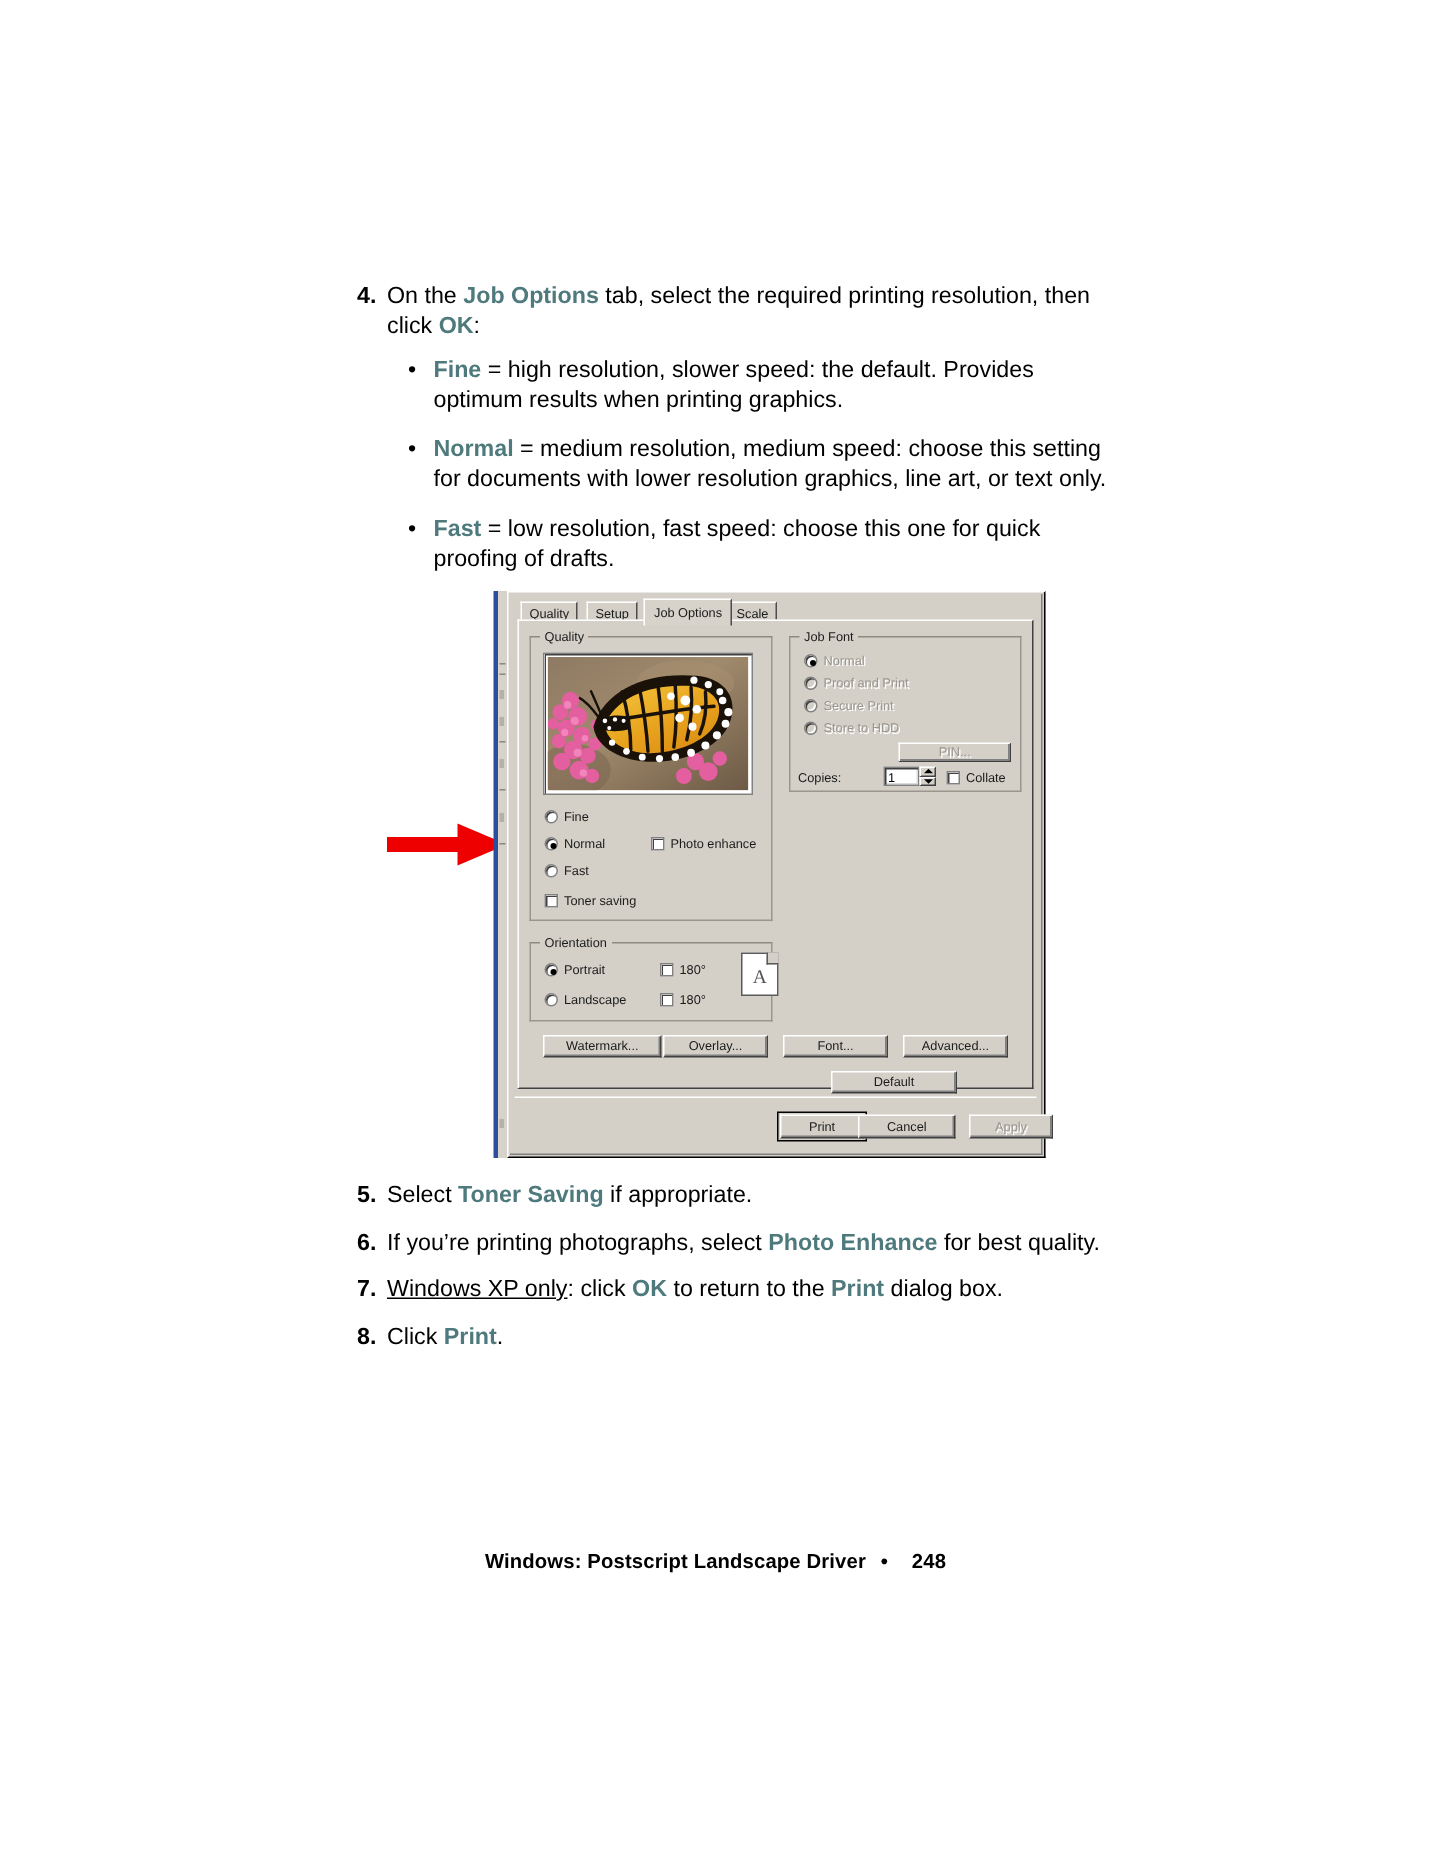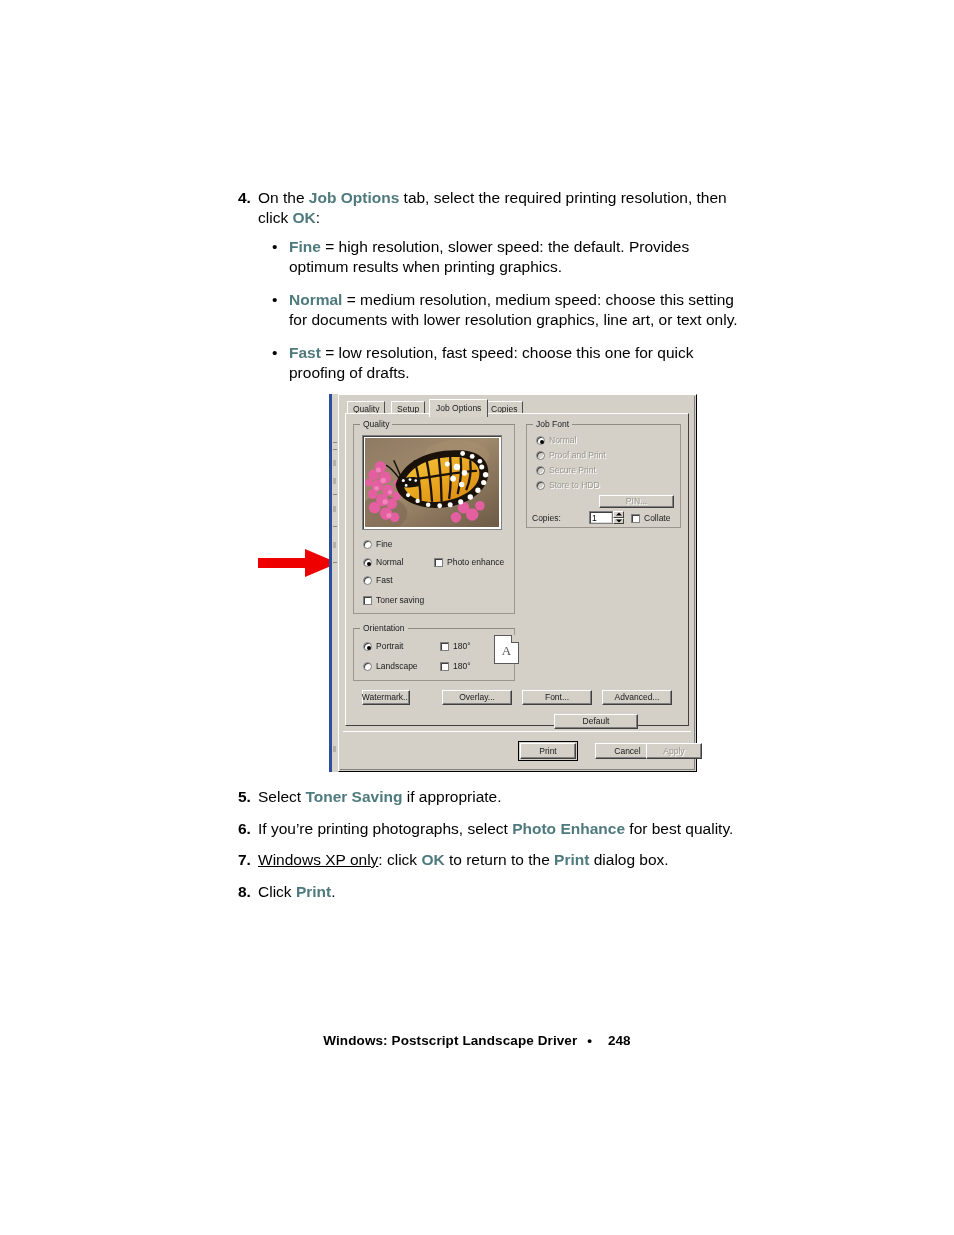--- a/index.html
+++ b/index.html
@@ -248,21 +248,21 @@
       <div class="speck2" style="top:352px"></div>
     </div>
 
     <div class="dialog">
       <div class="inner-bevel"></div>
 
       <div class="tabstrip">
         <div class="tab" style="left:0px;">Quality</div>
         <div class="tab" style="left:44px;">Setup</div>
         <div class="tab active" style="left:82px;">Job Options</div>
-        <div class="tab" style="left:138px;">Copies</div>
+        <div class="tab" style="left:138px;">Scale</div>
       </div>
 
       <div class="tabpage">
 
         <div class="group" style="left:7px; top:10px; width:162px; height:190px;">
           <div class="glabel">Quality</div>
 
           <div class="preview" style="left:8px; top:10px; width:140px; height:95px;">
             <div class="photo">
               <svg width="100%" height="100%" viewBox="0 0 140 92" preserveAspectRatio="none">
@@ -447,31 +447,31 @@
               </div>
           </div>
 
           <div class="chk" style="left:104px; top:88px;">
             <span class="box"></span>
             <span class="clabel">Collate</span>
           </div>
         </div>
 
 
-        <div class="btn" style="left:16px;  top:276px; width:48px; height:15px;">Watermark...</div>
+        <div class="btn" style="left:16px;  top:276px; width:79px; height:15px;">Watermark...</div>
         <div class="btn" style="left:96px;  top:276px; width:70px; height:15px;">Overlay...</div>
         <div class="btn" style="left:176px; top:276px; width:70px; height:15px;">Font...</div>
         <div class="btn" style="left:256px; top:276px; width:70px; height:15px;">Advanced...</div>
 
         <div class="btn" style="left:208px; top:300px; width:84px; height:15px;">Default</div>
       </div>
 
       <div class="btnbar">
         <div class="btn default" style="left:177px; top:11px; width:56px; height:16px;">Print</div>
-        <div class="btn" style="left:252px; top:11px; width:65px; height:16px;">Cancel</div>
+        <div class="btn" style="left:229px; top:11px; width:65px; height:16px;">Cancel</div>
         <div class="btn dis" style="left:303px; top:11px; width:56px; height:16px;">Apply</div>
       </div>
 
     </div>
   </div>
 
   <div class="steps-after">
     <div class="step">
       <div class="step-num">5.</div>
       <div class="step-txt">

